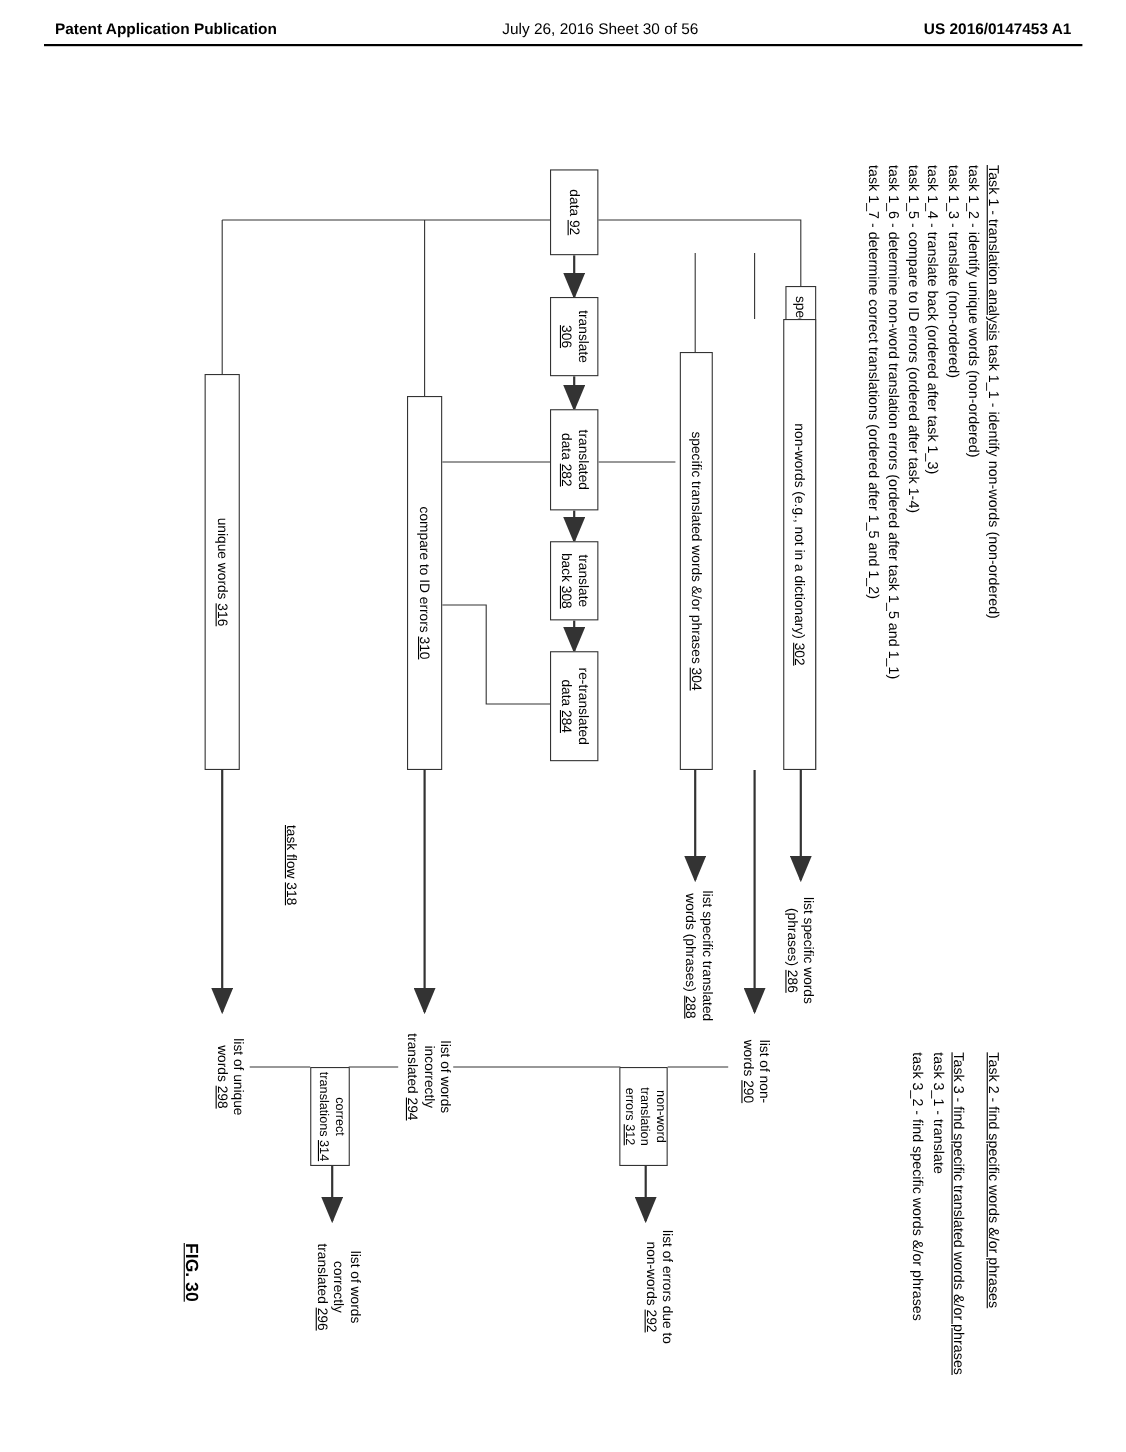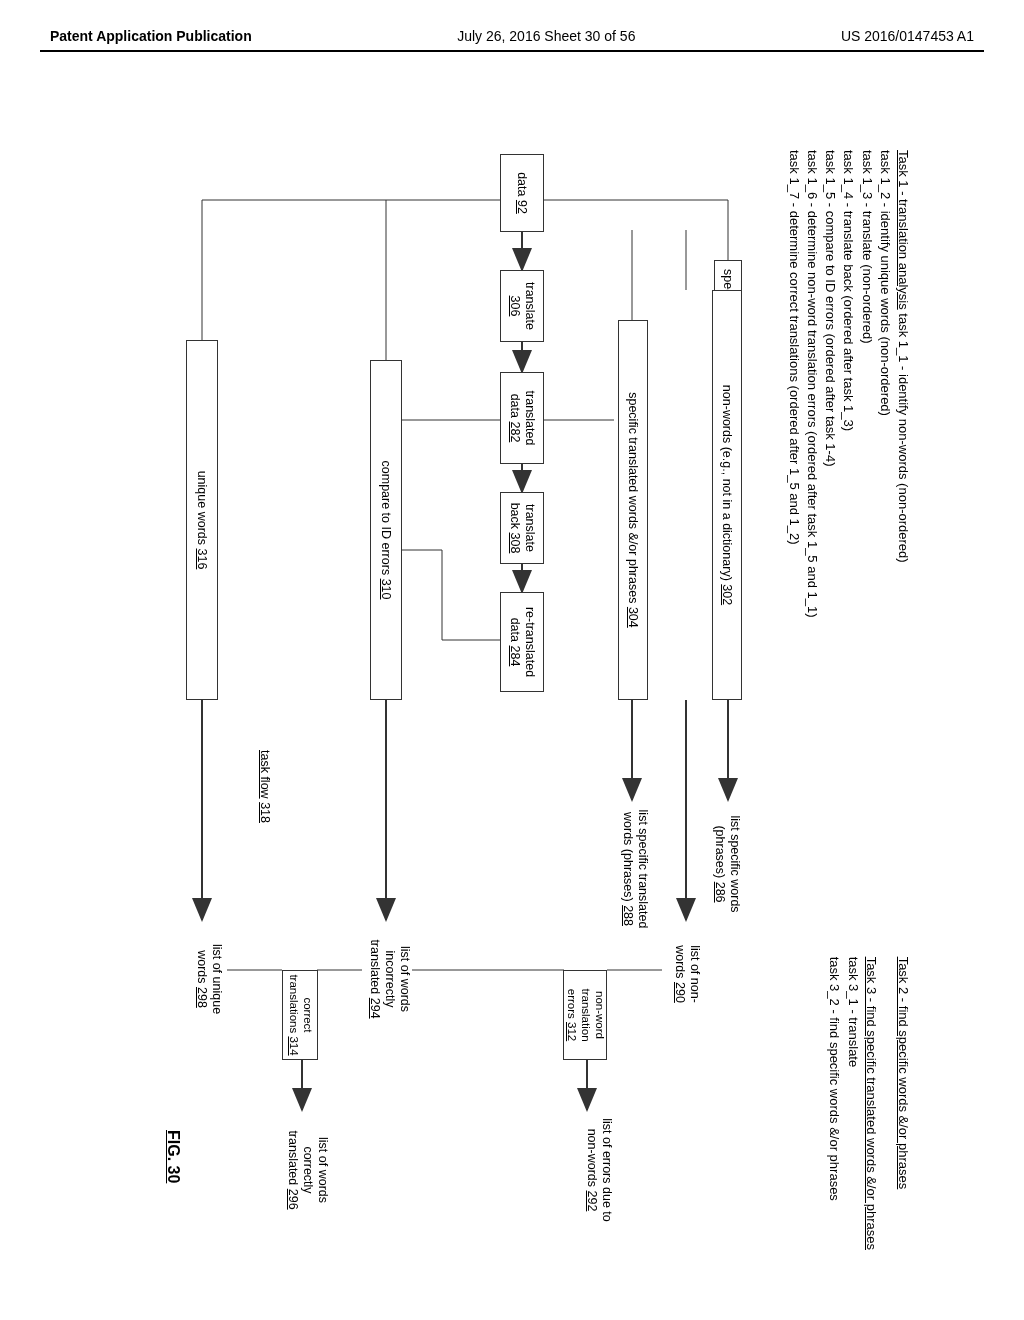--- a/index.html
+++ b/index.html
@@ -8,25 +8,25 @@
     height: 1320px;
     background: #fff;
     font-family: Arial, Helvetica, sans-serif;
     font-size: 12px;
     color: #000;
     position: relative;
   }
   .header {
     display: flex;
     justify-content: space-between;
-    padding: 28px 50px 6px 50px;
+    padding: 18px 50px 6px 50px;
     font-size: 14px;
   }
   .header-left { font-weight: bold; }
-  .header-right { font-weight: normal; }
+  .header-right { font-weight: bold; }
   .divider {
     border-top: 2px solid #000;
     margin: 0 40px 20px 40px;
   }
   .figure-wrap {
     position: absolute;
     left: 512px;
     top: 700px;
     transform: translate(-50%, -50%) rotate(90deg);
     transform-origin: center center;

